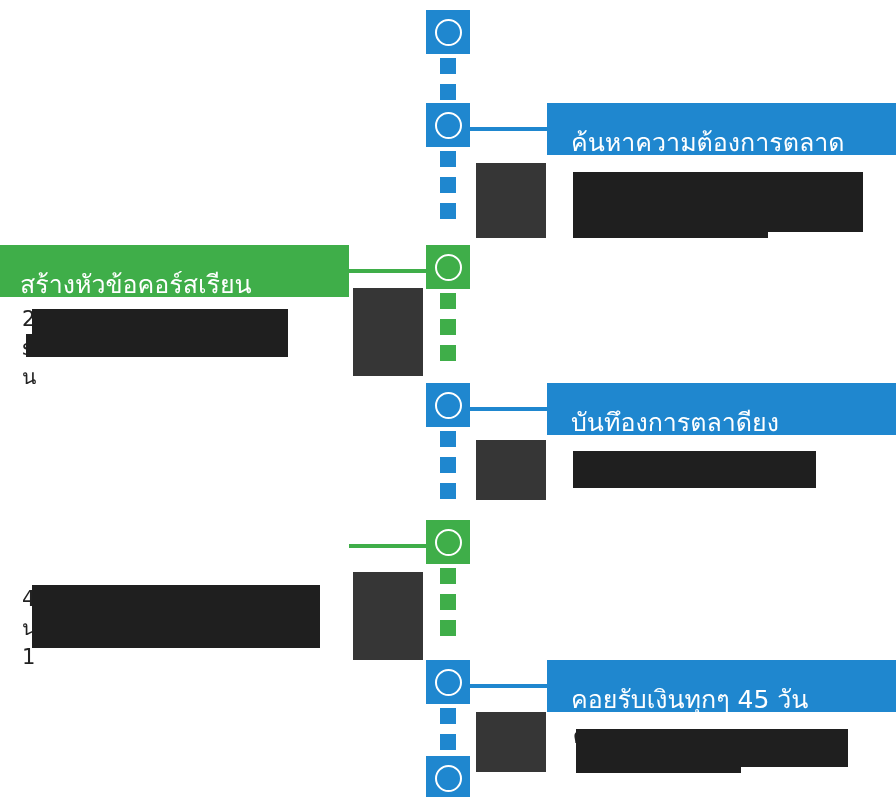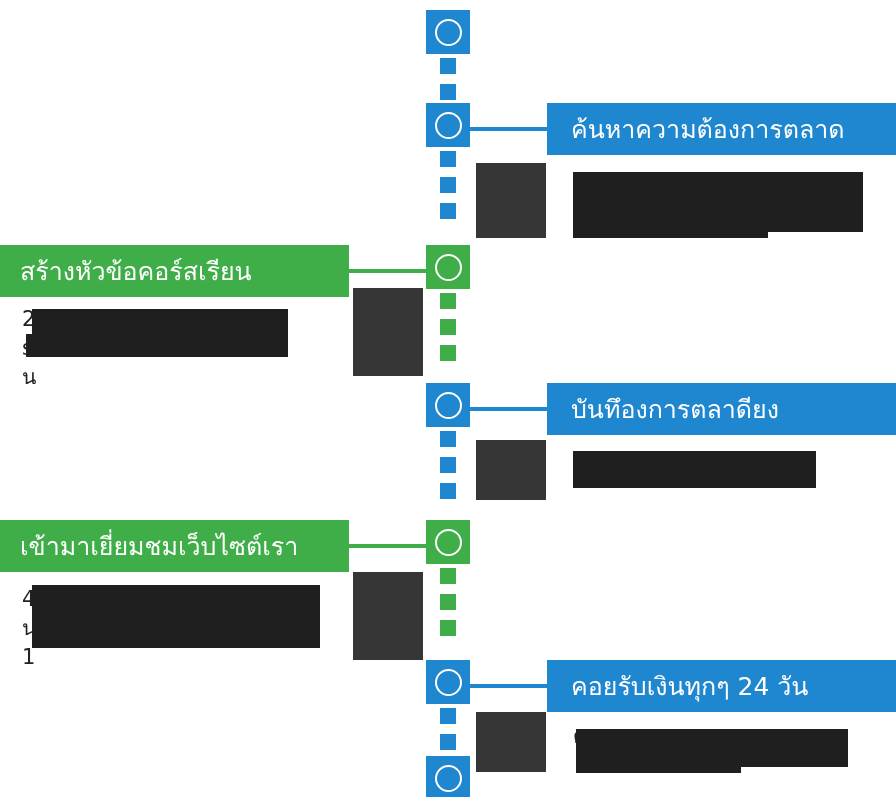--- a/index.html
+++ b/index.html
@@ -53,21 +53,21 @@
   .connector {
     position: absolute;
     height: 4px;
   }
 
   
   .label-bar {
     position: absolute;
     height: 52px;
     display: flex;
-    align-items: center;
+    align-items: flex-end;
     box-sizing: border-box;
   }
   .label-bar .label-text {
     color: #ffffff;
     font-size: 25px;
     line-height: 1;
     white-space: nowrap;
   }
   .label-bar.right { left: 547px; width: 349px; padding-left: 24px; }
   .label-bar.left  { left: 0px;   width: 349px; padding-left: 20px; }
@@ -136,32 +136,29 @@
     <div class="redact" style="left: 32px; top: 309px; width: 256px; height: 28px; background: rgb(31, 31, 31);"></div>
     <div class="redact" style="left: 26px; top: 334px; width: 262px; height: 23px; background: rgb(31, 31, 31);"></div>
     <div class="connector" style="left: 470px; width: 77px; top: 407px; background: rgb(31, 135, 207);"></div>
     <div class="label-bar right" style="top: 383px; background: rgb(31, 135, 207);">
       <span class="label-text">บันทึองการตลาดียง</span>
     </div>
     <div class="thumb" style="left: 476px; top: 440px; width: 70px; height: 60px; background: rgb(54, 54, 54);"></div>
     <div class="desc right" style="left: 573px; top: 447px; color: rgb(34, 34, 34);">น</div>
     <div class="redact" style="left: 573px; top: 451px; width: 243px; height: 37px; background: rgb(31, 31, 31);"></div>
     <div class="connector" style="left: 349px; width: 77px; top: 544px; background: rgb(63, 174, 73);"></div>
-    <div class="label-bar left" style="top: 520px; background: rgb(63, 174, 73);">
-      <span class="label-text">เข้ามาเยี่ยมชมเว็บไซต์เรา</span>
-    </div>
     <div class="thumb" style="left: 353px; top: 572px; width: 70px; height: 88px; background: rgb(54, 54, 54);"></div>
     <div class="desc left" style="left: 22px; top: 585px; color: rgb(34, 34, 34);">4
 น
 1</div>
     <div class="redact" style="left: 32px; top: 585px; width: 288px; height: 63px; background: rgb(31, 31, 31);"></div>
     <div class="redact" style="left: 32px; top: 585px; width: 288px; height: 32px; background: rgb(31, 31, 31);"></div>
     <div class="connector" style="left: 470px; width: 77px; top: 684px; background: rgb(31, 135, 207);"></div>
     <div class="label-bar right" style="top: 660px; background: rgb(31, 135, 207);">
-      <span class="label-text">คอยรับเงินทุกๆ 24 วัน</span>
+      <span class="label-text">คอยรับเงินทุกๆ 45 วัน</span>
     </div>
     <div class="thumb" style="left: 476px; top: 712px; width: 70px; height: 60px; background: rgb(54, 54, 54);"></div>
     <div class="desc right" style="left: 573px; top: 722px; color: rgb(34, 34, 34);">ด</div>
     <div class="redact" style="left: 576px; top: 729px; width: 272px; height: 38px; background: rgb(31, 31, 31);"></div>
     <div class="redact" style="left: 576px; top: 729px; width: 165px; height: 44px; background: rgb(31, 31, 31);"></div>
     <div class="node" style="top: 10px; background: rgb(31, 135, 207);">
       <div class="ring"></div>
     </div>
     <div class="node" style="top: 103px; background: rgb(31, 135, 207);">
       <div class="ring"></div>

